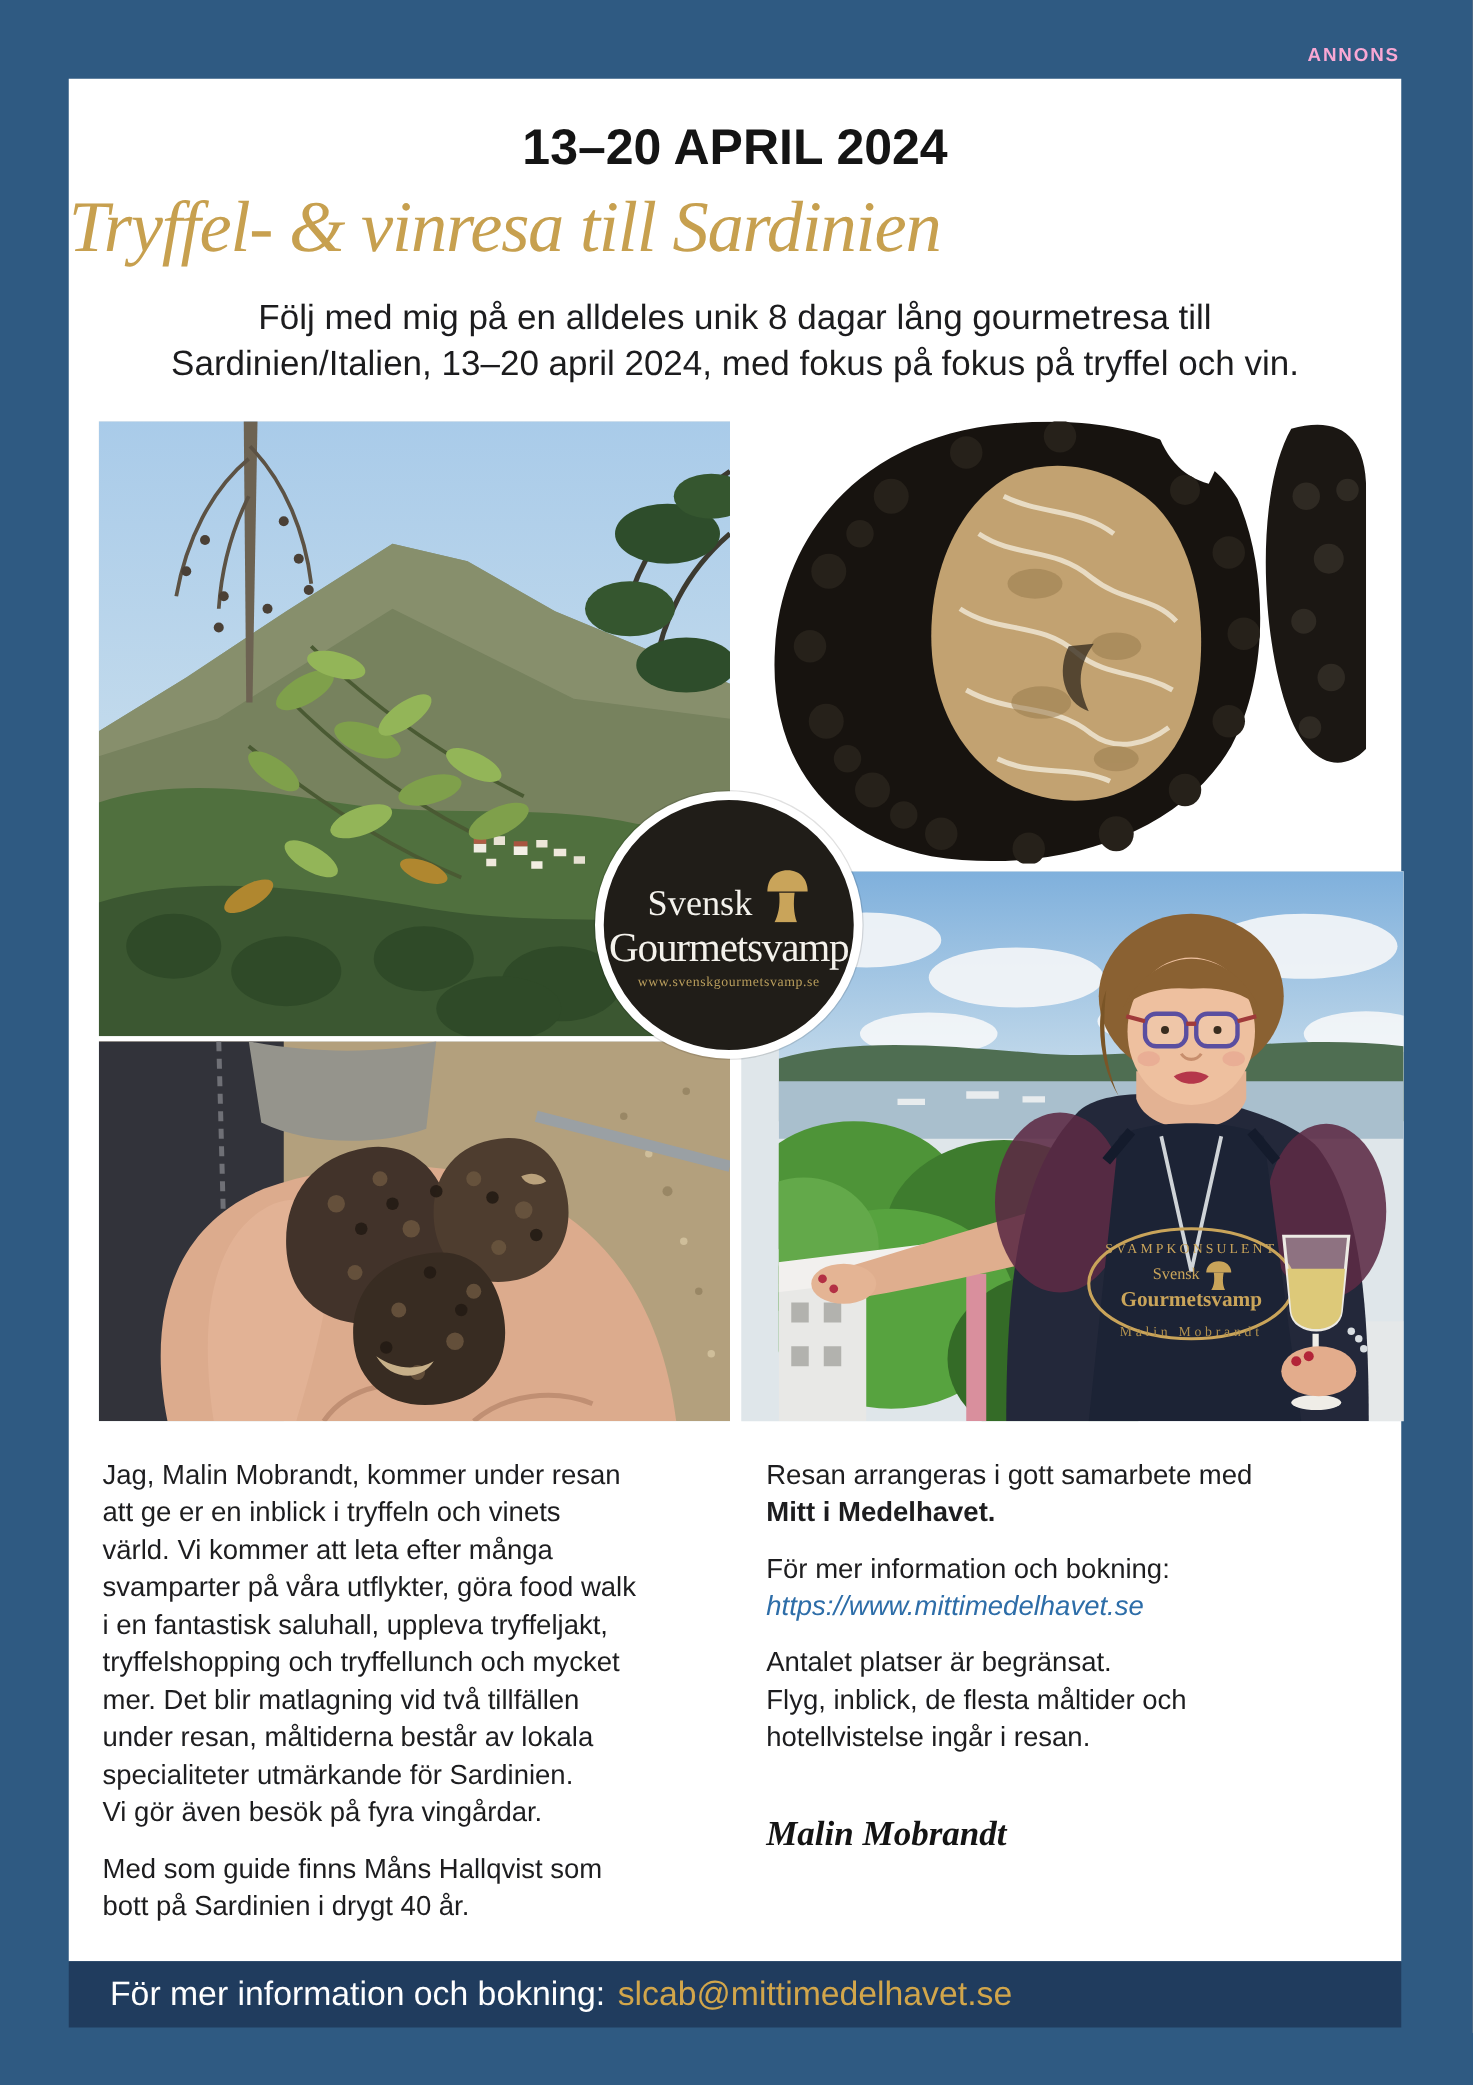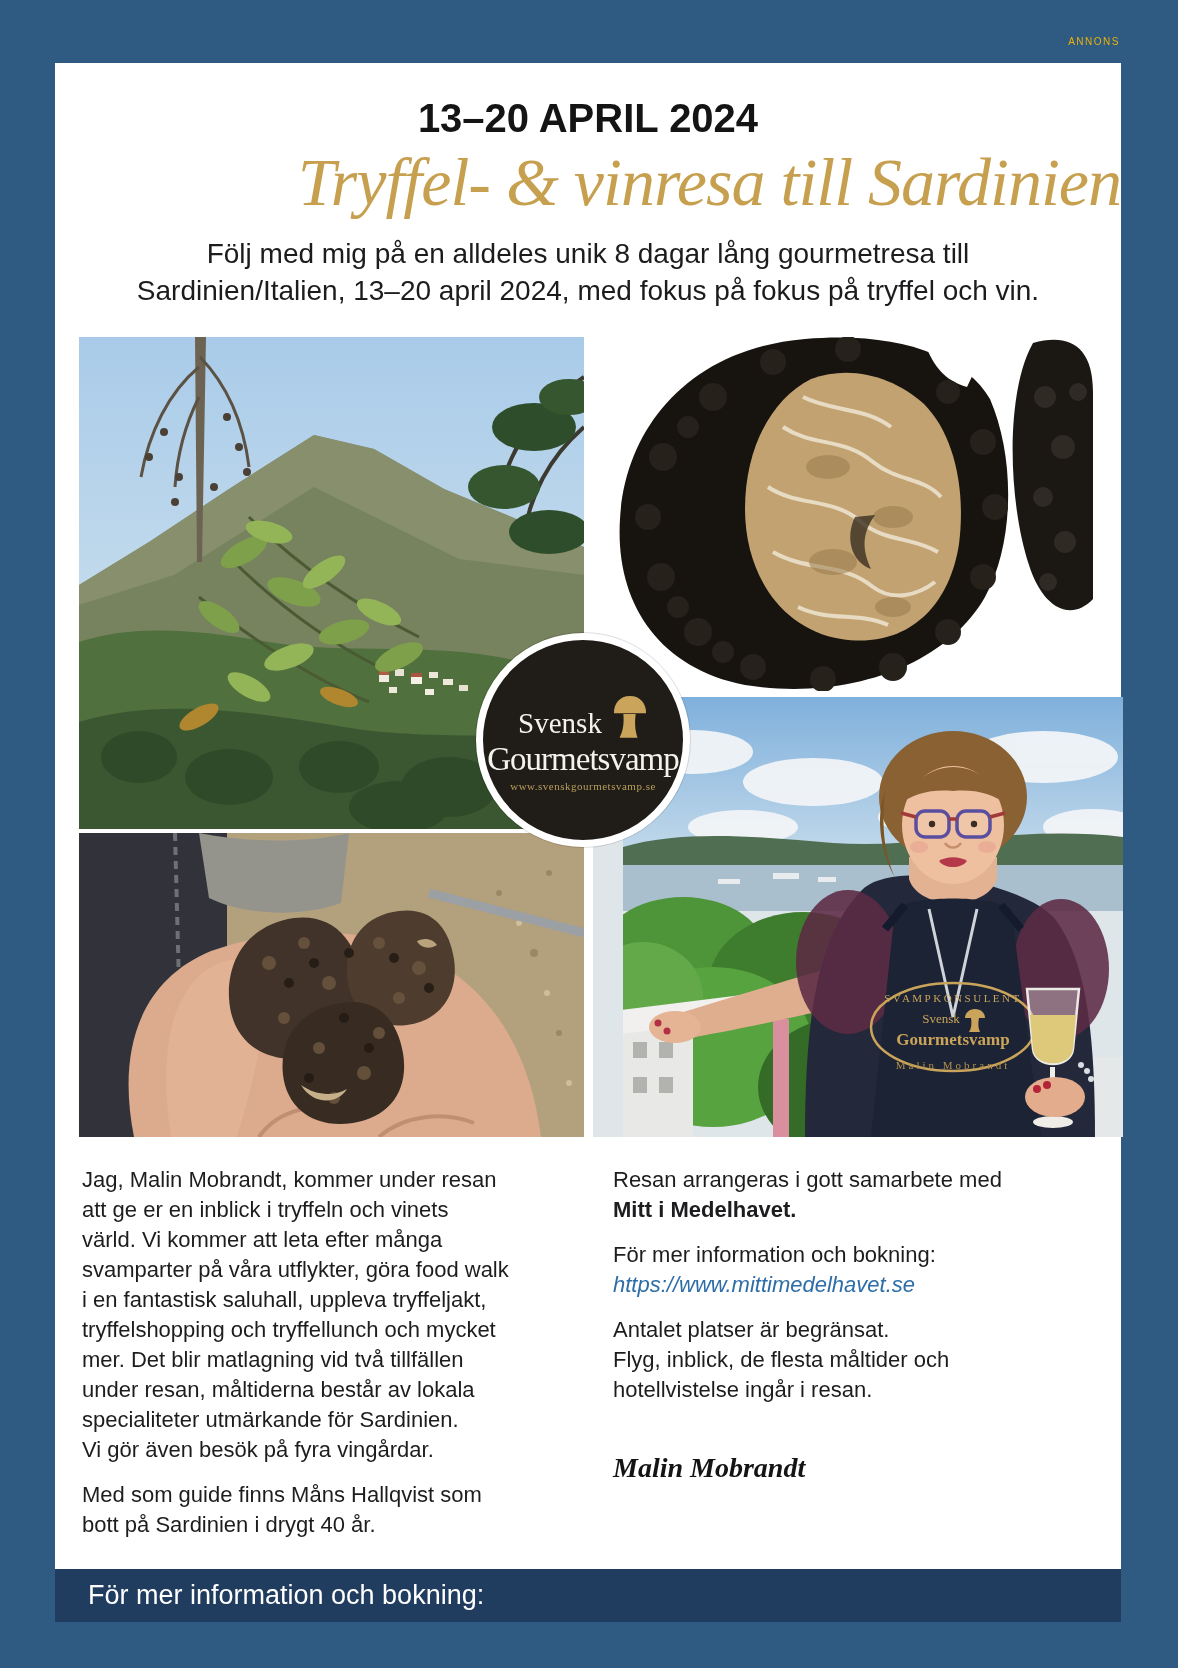--- a/index.html
+++ b/index.html
@@ -1,25 +1,25 @@
 <!DOCTYPE html>
 <html><head>
 <meta charset="utf-8">
 <style>
   html,body{margin:0;padding:0;background:#20405e;}
   .canvas{position:relative;width:1178px;height:1668px;overflow:hidden;
           background:#2f5a82;font-family:"Liberation Sans",sans-serif;}
-  .annons{position:absolute;top:36px;right:58px;font-size:10px;letter-spacing:1.5px;
-          color:#eab308;font-weight:normal;}
+  .annons{position:absolute;top:36px;right:58px;font-size:15px;letter-spacing:1.5px;
+          color:#f9a8d4;font-weight:bold;}
   .page{position:absolute;left:55px;top:63px;width:1066px;height:1506px;background:#ffffff;}
   .date-line{position:absolute;top:33px;left:0;right:0;text-align:center;
              font-size:40px;font-weight:bold;color:#141414;letter-spacing:0px;}
-  .gold-title{position:absolute;top:64px;left:0;right:0;margin:0;text-align:right;
+  .gold-title{position:absolute;top:64px;left:0;right:0;margin:0;text-align:left;
               font-family:"Liberation Serif",serif;font-style:italic;font-weight:normal;
-              font-size:68px;line-height:110px;color:#c7a04f;letter-spacing:-1px;}
+              font-size:58px;line-height:110px;color:#c7a04f;letter-spacing:-1px;}
   .subtitle{position:absolute;top:172px;left:0;right:0;text-align:center;
             font-size:28px;line-height:37px;color:#1c1c1e;white-space:pre-line;}
   .photo{position:absolute;overflow:hidden;background:#dfe6ea;}
   .photo svg{display:block;}
   .ph-landscape{left:24px;top:274px;width:505px;height:492px;}
   .ph-truffle{left:538px;top:274px;width:500px;height:354px;}
   .ph-woman{left:538px;top:634px;width:500px;height:440px;padding-left:30px;}
   .ph-hand{left:24px;top:770px;width:505px;height:304px;}
   .logo-badge{position:absolute;left:421px;top:570px;width:200px;height:200px;border-radius:50%;
               background:#201d18;border:7px solid #ffffff;z-index:5;
@@ -382,15 +382,16 @@
 <a class="weblink" href="#">https://www.mittimedelhavet.se</a></p>
       <p>Antalet platser är begränsat.
 Flyg, inblick, de flesta måltider och
 hotellvistelse ingår i resan.</p>
       <div class="sig-name">Malin Mobrandt</div>
     </div>
   </div>
 
   <div class="footer-bar">
     <span class="footer-label">För mer information och bokning:</span>
+    <a class="footer-email" href="#">slcab@mittimedelhavet.se</a>
   </div>
 
 </div>
 
 </body></html>

